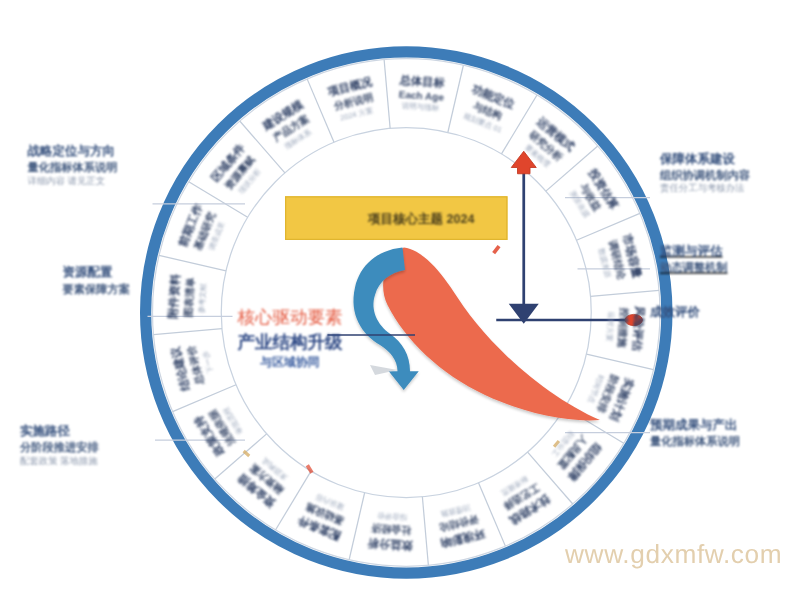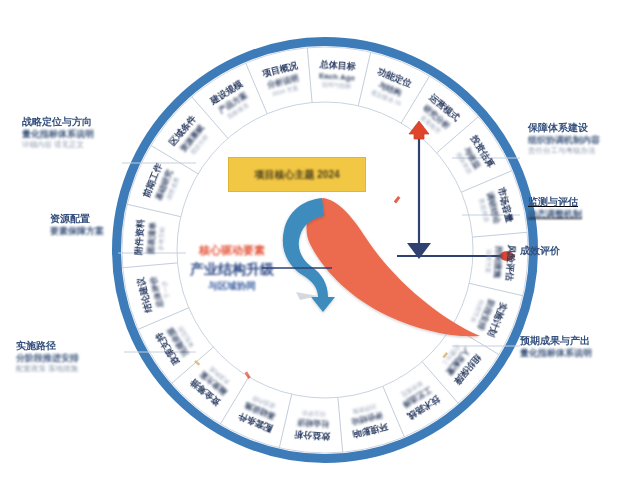--- a/index.html
+++ b/index.html
@@ -15,27 +15,27 @@
   
   .callout{position:absolute;line-height:1.25;}
   .callout .l1{display:block;font-size:10px;font-weight:bold;color:#35507d;filter:blur(0.75px);}
   .callout .l2{display:block;font-size:9px;font-weight:bold;color:#41597f;filter:blur(0.85px);}
   .callout .l3{display:block;font-size:7.5px;color:#8c98ad;filter:blur(1px);}
 
   
   #banner{
     position:absolute;left:228px;top:157px;width:136px;height:33px;
     background:#f2c744;border:1px solid #e0b52f;
-    display:flex;align-items:center;justify-content:center;
+    display:flex;align-items:center;justify-content:center;padding-left:40px;
   }
   #banner span{font-size:10px;font-weight:bold;color:#4a3f1d;filter:blur(0.9px);}
 
   
   #centerlabel{position:absolute;left:190px;top:243px;line-height:1.45;text-align:center;}
-  #centerlabel .c1{display:block;font-size:11px;font-weight:bold;color:#e4563c;filter:blur(0.8px);}
+  #centerlabel .c1{display:block;font-size:14px;font-weight:normal;color:#e4563c;filter:blur(0.8px);}
   #centerlabel .c2{display:block;font-size:14px;font-weight:bold;color:#2f4a86;filter:blur(0.8px);}
   #centerlabel .c3{display:block;font-size:9.5px;font-weight:bold;color:#3b5ea0;filter:blur(0.8px);}
 
   
   #watermark{
     position:absolute;left:452px;top:432px;
     font-size:21px;color:#e3cfae;letter-spacing:.5px;
     font-family:"Liberation Sans", sans-serif;
     white-space:nowrap;
   }
@@ -287,14 +287,15 @@
       </div>
       <div class="callout" style="left: 520px; top: 245px;">
         <span class="l1">成效评价</span>
       </div>
       <div class="callout" style="left: 520px; top: 335px;">
         <span class="l1">预期成果与产出</span>
         <span class="l2">量化指标体系说明</span>
       </div>
     </div>
 
+  <div id="watermark">www.gdxmfw.com</div>
 
 </div>
 
 </body></html>

